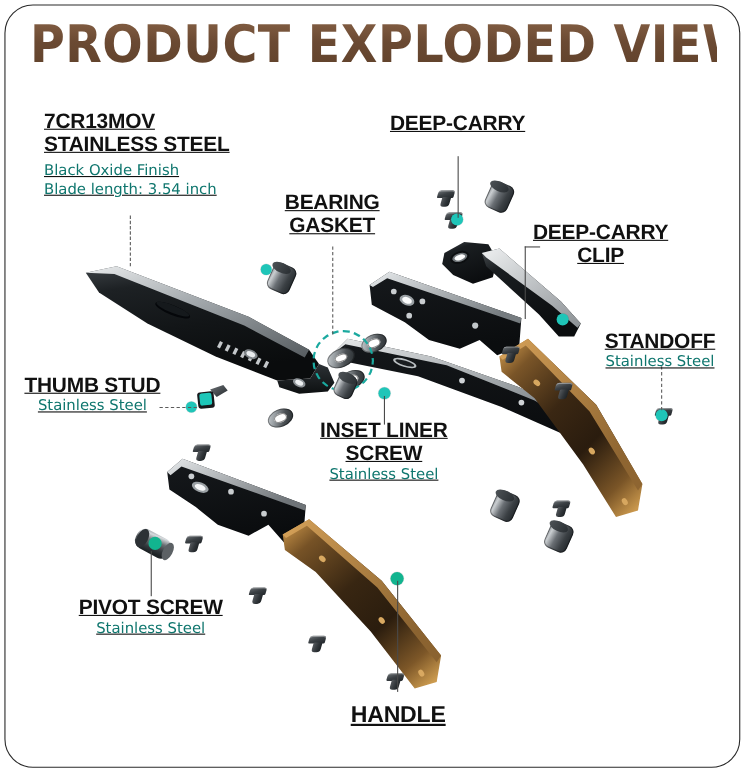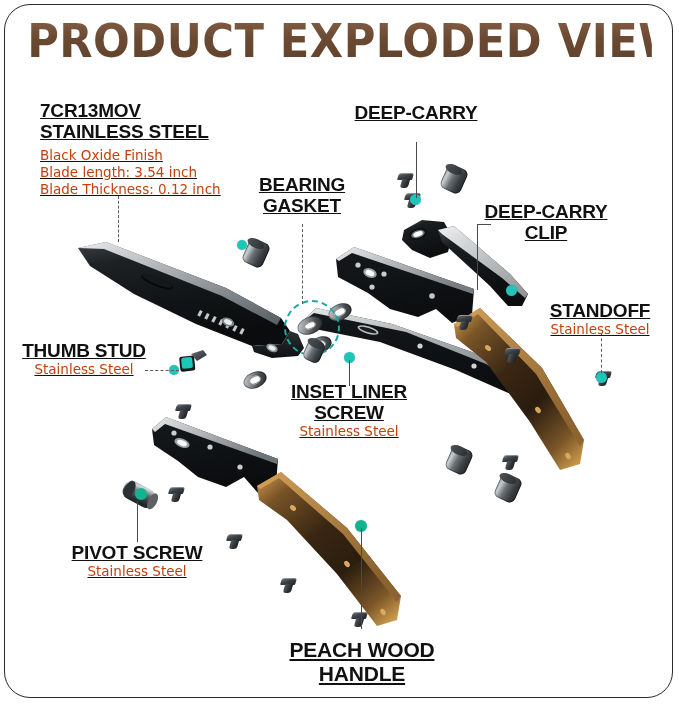--- a/index.html
+++ b/index.html
@@ -41,21 +41,21 @@
   
   .lbl{position:absolute;white-space:nowrap;color:#111;text-decoration:underline;}
   .lbl .big{
     font-family:"Liberation Sans", sans-serif;
     font-weight:bold;font-size:19px;line-height:21px;
     letter-spacing:-0.2px;
   }
   .lbl .sub{
     font-family:"DejaVu Sans", sans-serif;
     font-weight:normal;font-size:13.5px;line-height:17px;
-    color:#c2410c;
+    color:#0f766e;
   }
   .lbl.ctr{text-align:center;}
 
   
   .leader{position:absolute;background:transparent;}
   .ld-v{border-left:1px dashed #5b5b5b;}
   .ld-h{border-top:1px dashed #5b5b5b;}
   .ld-vs{border-left:1px solid #4a4a4a;}
   .ld-hs{border-top:1px solid #4a4a4a;}
 
@@ -474,21 +474,20 @@
 
   <div class="leader ld-vs" style="left:137px;top:501px;height:41px;"></div>
 
   <div class="leader ld-vs" style="left:361px;top:528px;height:101px;"></div>
 
   <div class="lbl" style="left:40px;top:100px;">
     <div class="big">7CR13MOV</div>
     <div class="big">STAINLESS STEEL</div>
     <div class="sub" style="margin-top:5px;">Black Oxide Finish</div>
     <div class="sub">Blade length:  3.54 inch</div>
-    <div class="sub">Blade Thickness:  0.12 inch</div>
   </div>
 
   <div class="lbl ctr" style="left:336px;top:102px;width:160px;">
     <div class="big">DEEP-CARRY</div>
   </div>
 
   <div class="lbl ctr" style="left:236px;top:174px;width:132px;">
     <div class="big">BEARING</div>
     <div class="big">GASKET</div>
   </div>
@@ -513,17 +512,16 @@
     <div class="big">SCREW</div>
     <div class="sub">Stainless Steel</div>
   </div>
 
   <div class="lbl ctr" style="left:58px;top:542px;width:158px;">
     <div class="big">PIVOT SCREW</div>
     <div class="sub">Stainless Steel</div>
   </div>
 
   <div class="lbl ctr" style="left:274px;top:638px;width:176px;">
-    <div class="big" style="font-size:21px;line-height:24px;">PEACH WOOD</div>
     <div class="big" style="font-size:21px;line-height:24px;">HANDLE</div>
   </div>
 
 </div>
 
 </body></html>

